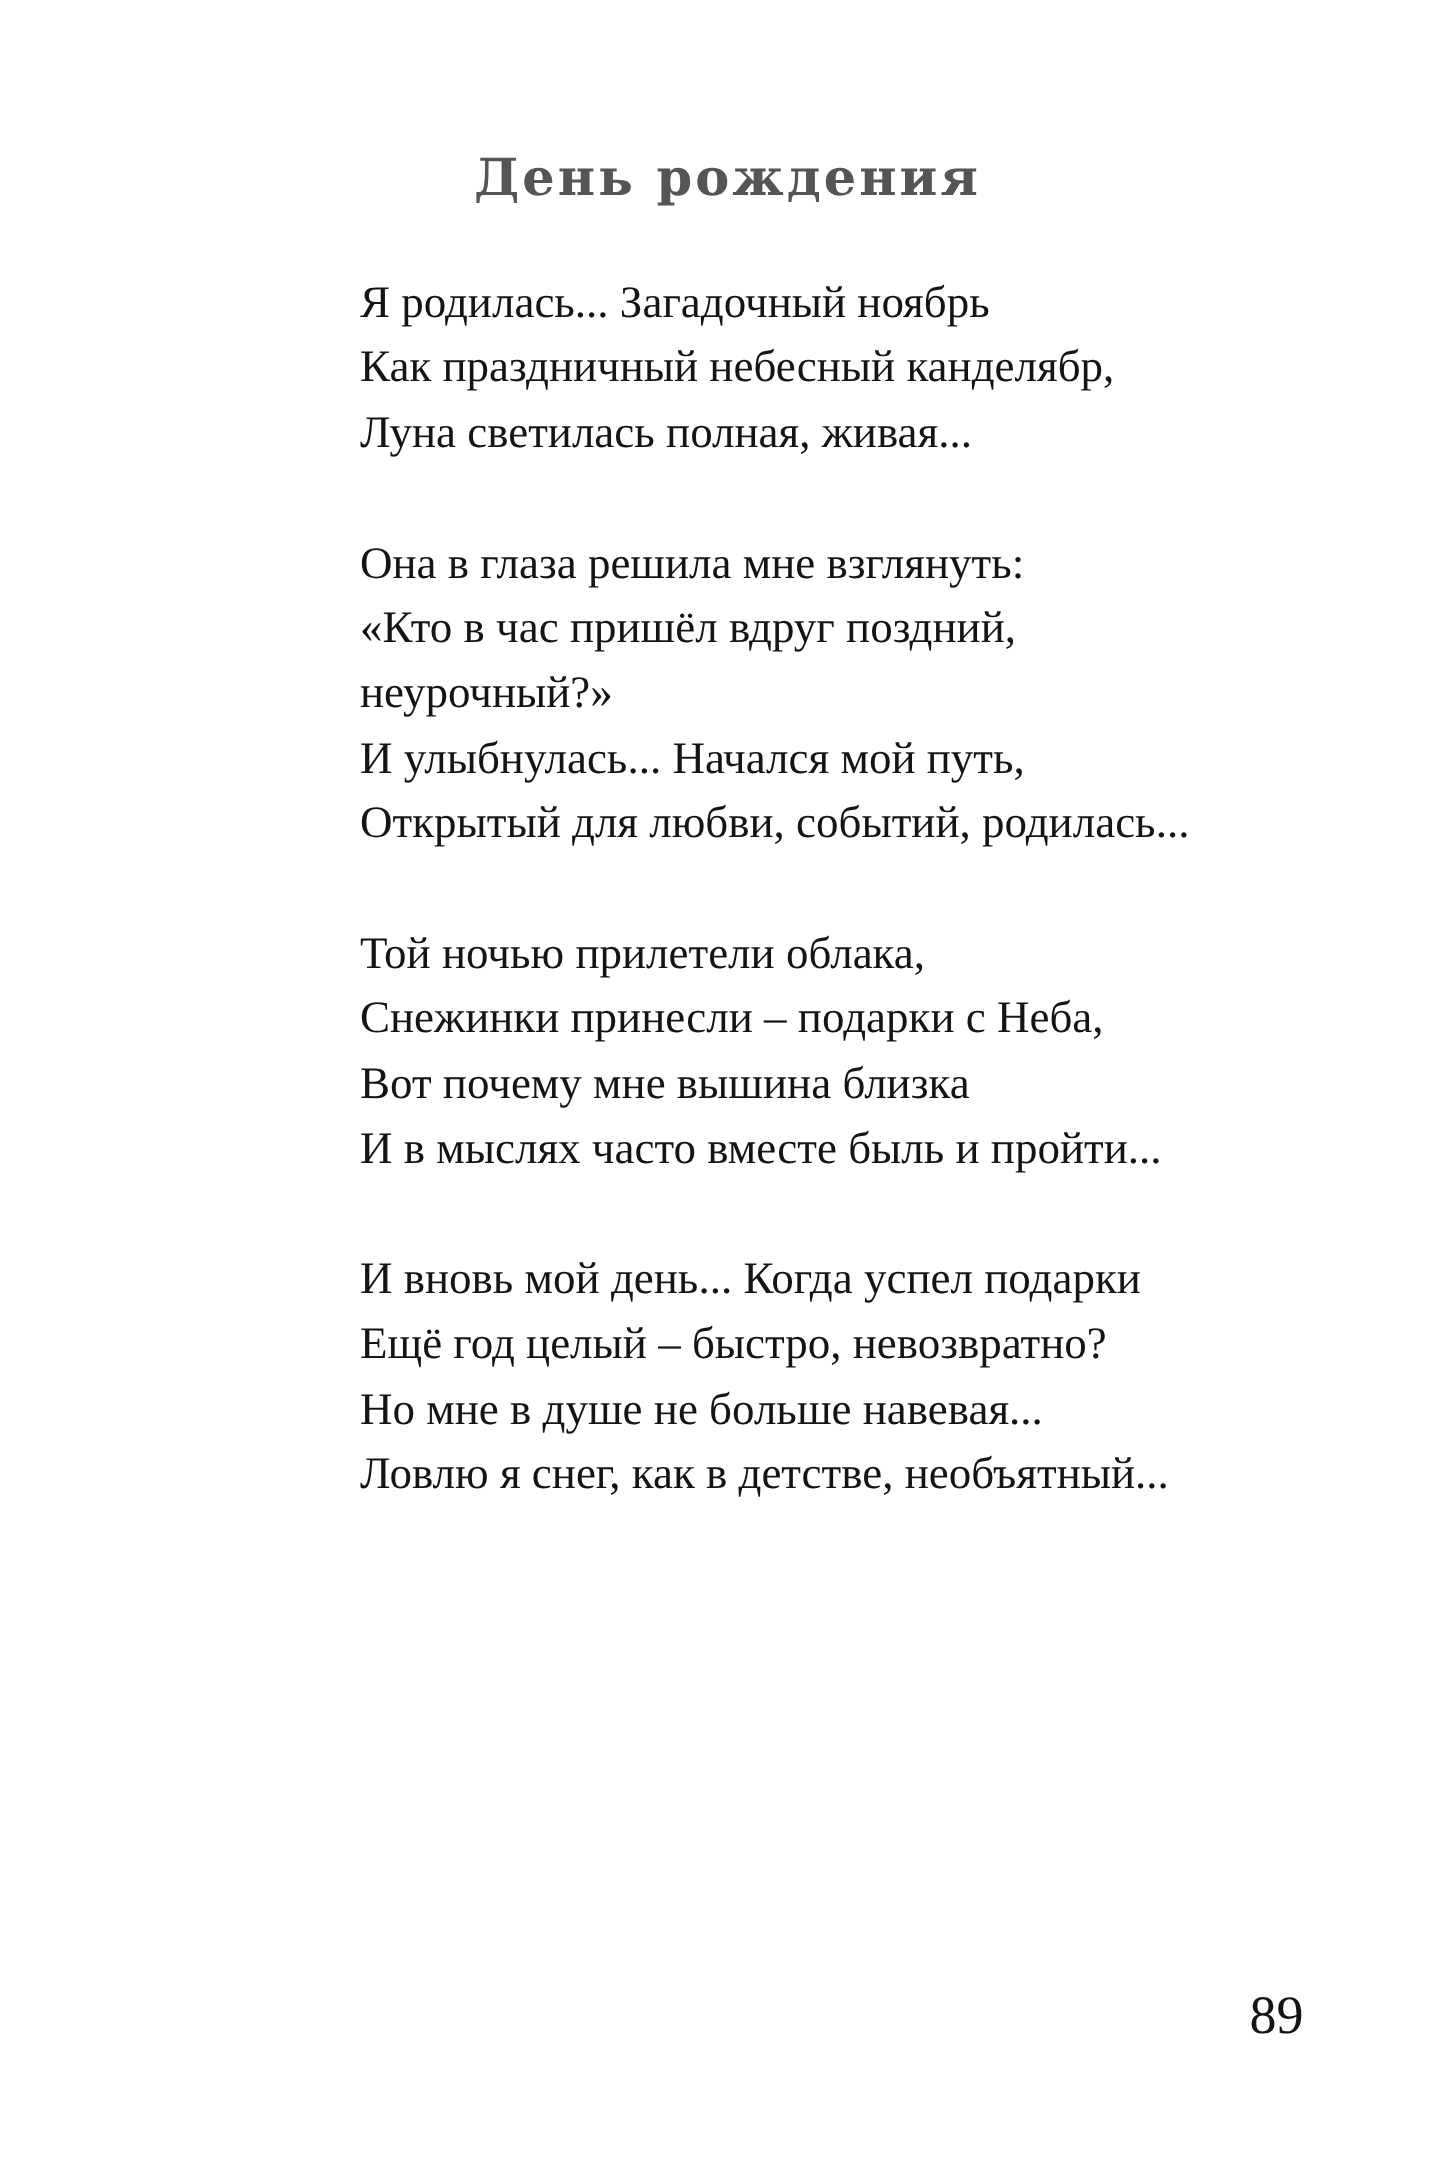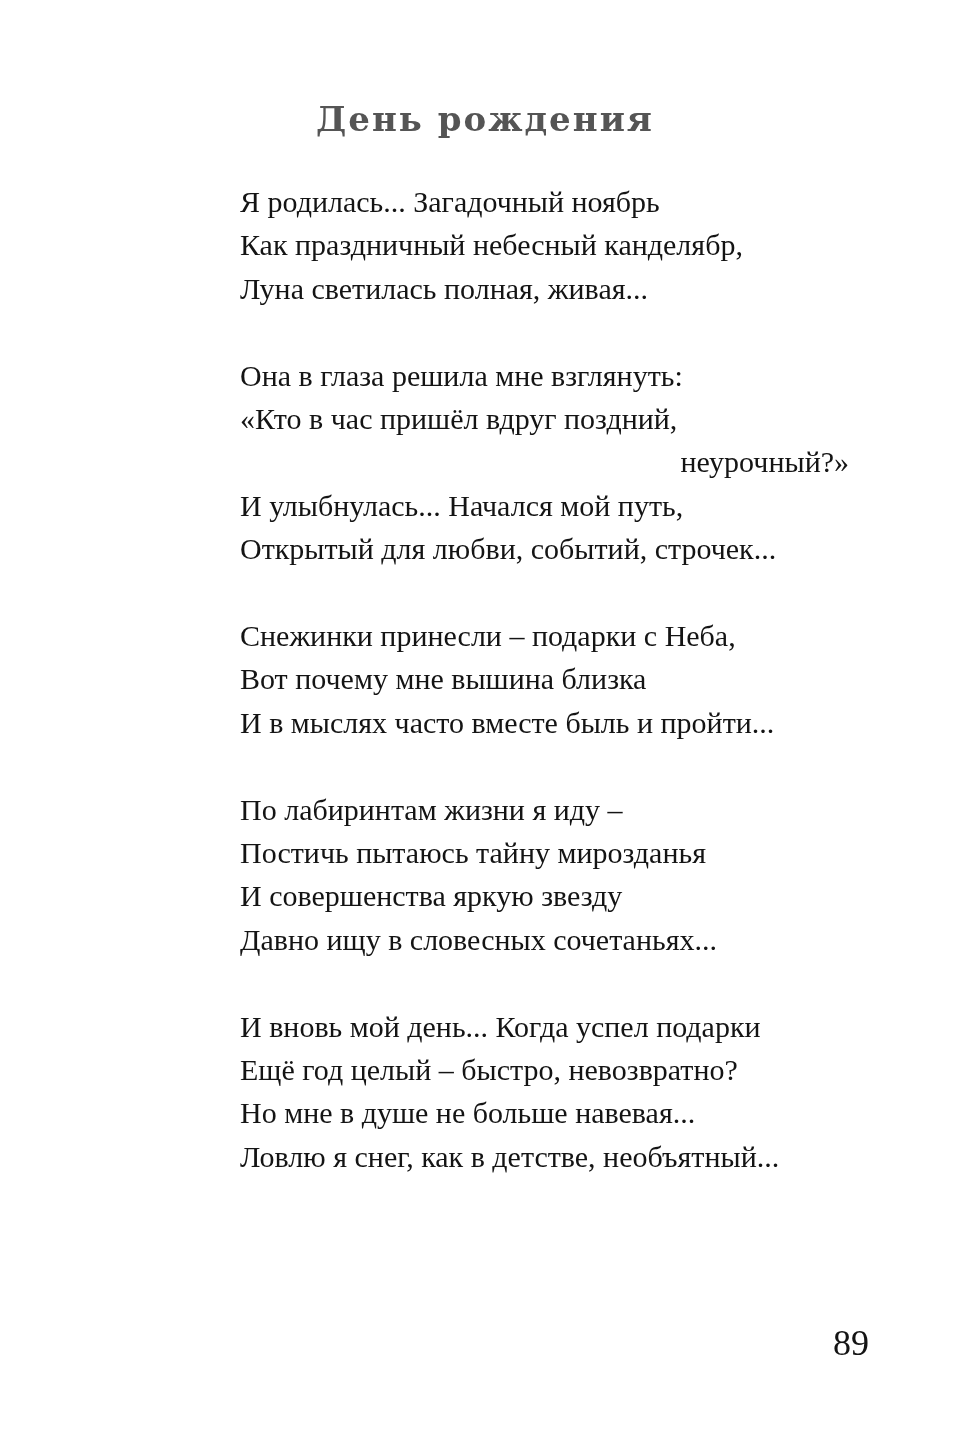--- a/index.html
+++ b/index.html
@@ -46,21 +46,21 @@
       margin-left: 32px;
     }
     .stanza {
       margin: 0 0 43.4px 0;
     }
     .line {
       display: block;
       white-space: nowrap;
     }
     .line.right {
-      text-align: right;
+      text-align: left;
       padding-right: 10px;
       margin-right: -9px;
     }
     .page-number {
       position: absolute;
       left: 826px;
       top: 1323px;
       width: 50px;
       text-align: center;
       font-family: "Liberation Serif", "DejaVu Serif", serif;
@@ -82,35 +82,30 @@
       <span class="line">Я родилась... Загадочный ноябрь</span>
       <span class="line">Как праздничный небесный канделябр,</span>
       <span class="line">Луна светилась полная, живая...</span>
     </div>
 
     <div class="stanza">
       <span class="line">Она в глаза решила мне взглянуть:</span>
       <span class="line">«Кто в час пришёл вдруг поздний,</span>
       <span class="line right">неурочный?»</span>
       <span class="line">И улыбнулась... Начался мой путь,</span>
-      <span class="line">Открытый для любви, событий, строчек...</span>
+      <span class="line">Открытый для любви, событий, родилась...</span>
     </div>
 
     <div class="stanza">
+      <span class="line">Той ночью прилетели облака,</span>
       <span class="line">Снежинки принесли – подарки с Неба,</span>
       <span class="line">Вот почему мне вышина близка</span>
       <span class="line">И в мыслях часто вместе быль и пройти...</span>
     </div>
 
-    <div class="stanza">
-      <span class="line">По лабиринтам жизни я иду –</span>
-      <span class="line">Постичь пытаюсь тайну мирозданья</span>
-      <span class="line">И совершенства яркую звезду</span>
-      <span class="line">Давно ищу в словесных сочетаньях...</span>
-    </div>
 
     <div class="stanza">
       <span class="line">И вновь мой день... Когда успел подарки</span>
       <span class="line">Ещё год целый – быстро, невозвратно?</span>
       <span class="line">Но мне в душе не больше навевая...</span>
       <span class="line">Ловлю я снег, как в детстве, необъятный...</span>
     </div>
 
   </div>
 

